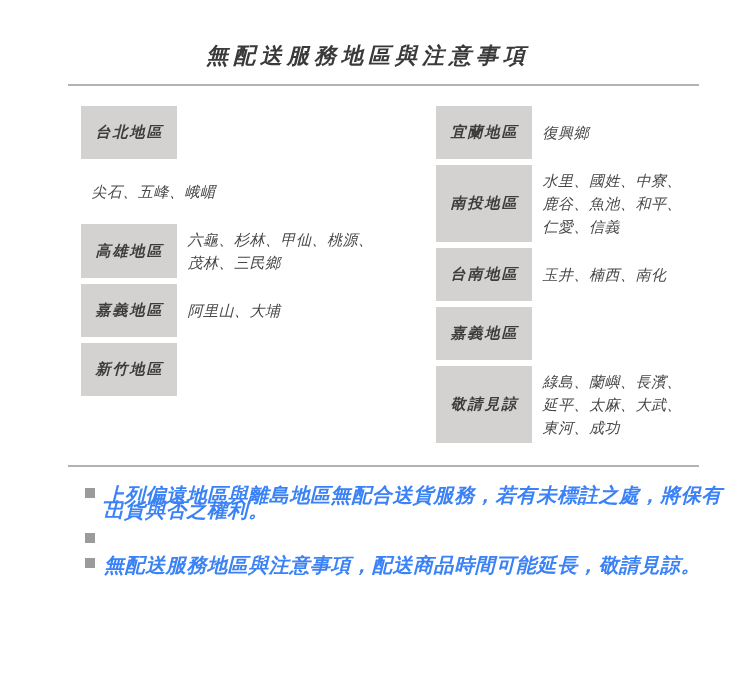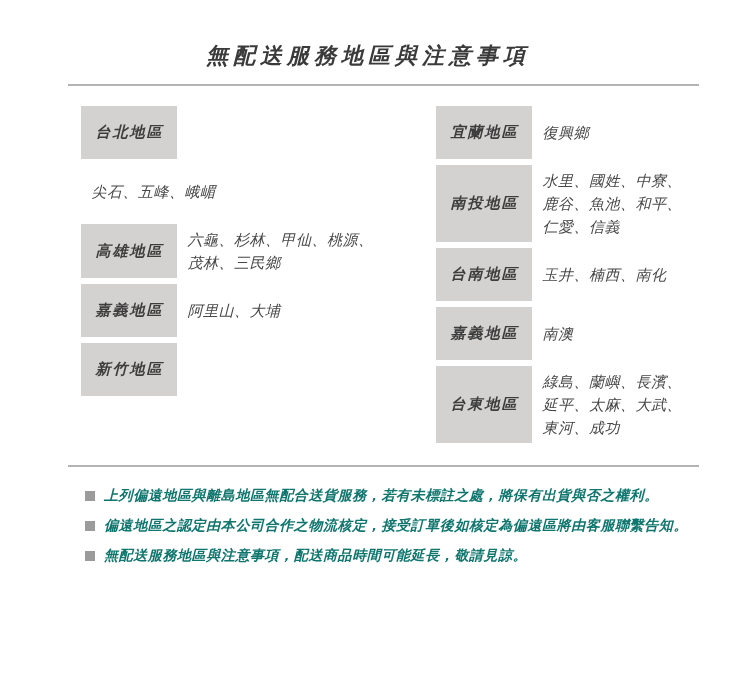--- a/index.html
+++ b/index.html
@@ -80,25 +80,25 @@
     color: #474747;
     line-height: 23px;
     letter-spacing: 0.5px;
     white-space: pre-line;
   }
   .notes {
     margin: 21px 0 0 85px;
   }
   .note {
     display: flex;
-    align-items: center;
+    align-items: flex-start;
     margin-bottom: 15px;
-    font-size: 14px;
+    font-size: 20px;
     font-weight: bold;
-    color: #0f766e;
+    color: #3b82f6;
     letter-spacing: 0.6px;
     line-height: 15px;
   }
   .bullet {
     flex-shrink: 0;
     width: 10px;
     height: 10px;
     background: #9b9b9b;
     margin-right: 9px;
   }
@@ -145,42 +145,40 @@
         <div class="districts">水里、國姓、中寮、
 鹿谷、魚池、和平、
 仁愛、信義</div>
       </div>
       <div class="row">
         <div class="label-box">台南地區</div>
         <div class="districts">玉井、楠西、南化</div>
       </div>
       <div class="row">
         <div class="label-box">嘉義地區</div>
-        <div class="districts">南澳</div>
       </div>
       <div class="row">
-        <div class="label-box">台東地區</div>
+        <div class="label-box">敬請見諒</div>
         <div class="districts">綠島、蘭嶼、長濱、
 延平、太麻、大武、
 東河、成功</div>
       </div>
     </div>
 
   </div>
 
   <hr class="separator bottom">
 
   <div class="notes">
     <div class="note">
       <span class="bullet"></span>
       <span class="note-text">上列偏遠地區與離島地區無配合送貨服務，若有未標註之處，將保有出貨與否之權利。</span>
     </div>
     <div class="note">
       <span class="bullet"></span>
-      <span class="note-text">偏遠地區之認定由本公司合作之物流核定，接受訂單後如核定為偏遠區將由客服聯繫告知。</span>
     </div>
     <div class="note">
       <span class="bullet"></span>
       <span class="note-text">無配送服務地區與注意事項，配送商品時間可能延長，敬請見諒。</span>
     </div>
   </div>
 
 </div>
 
 </body></html>

